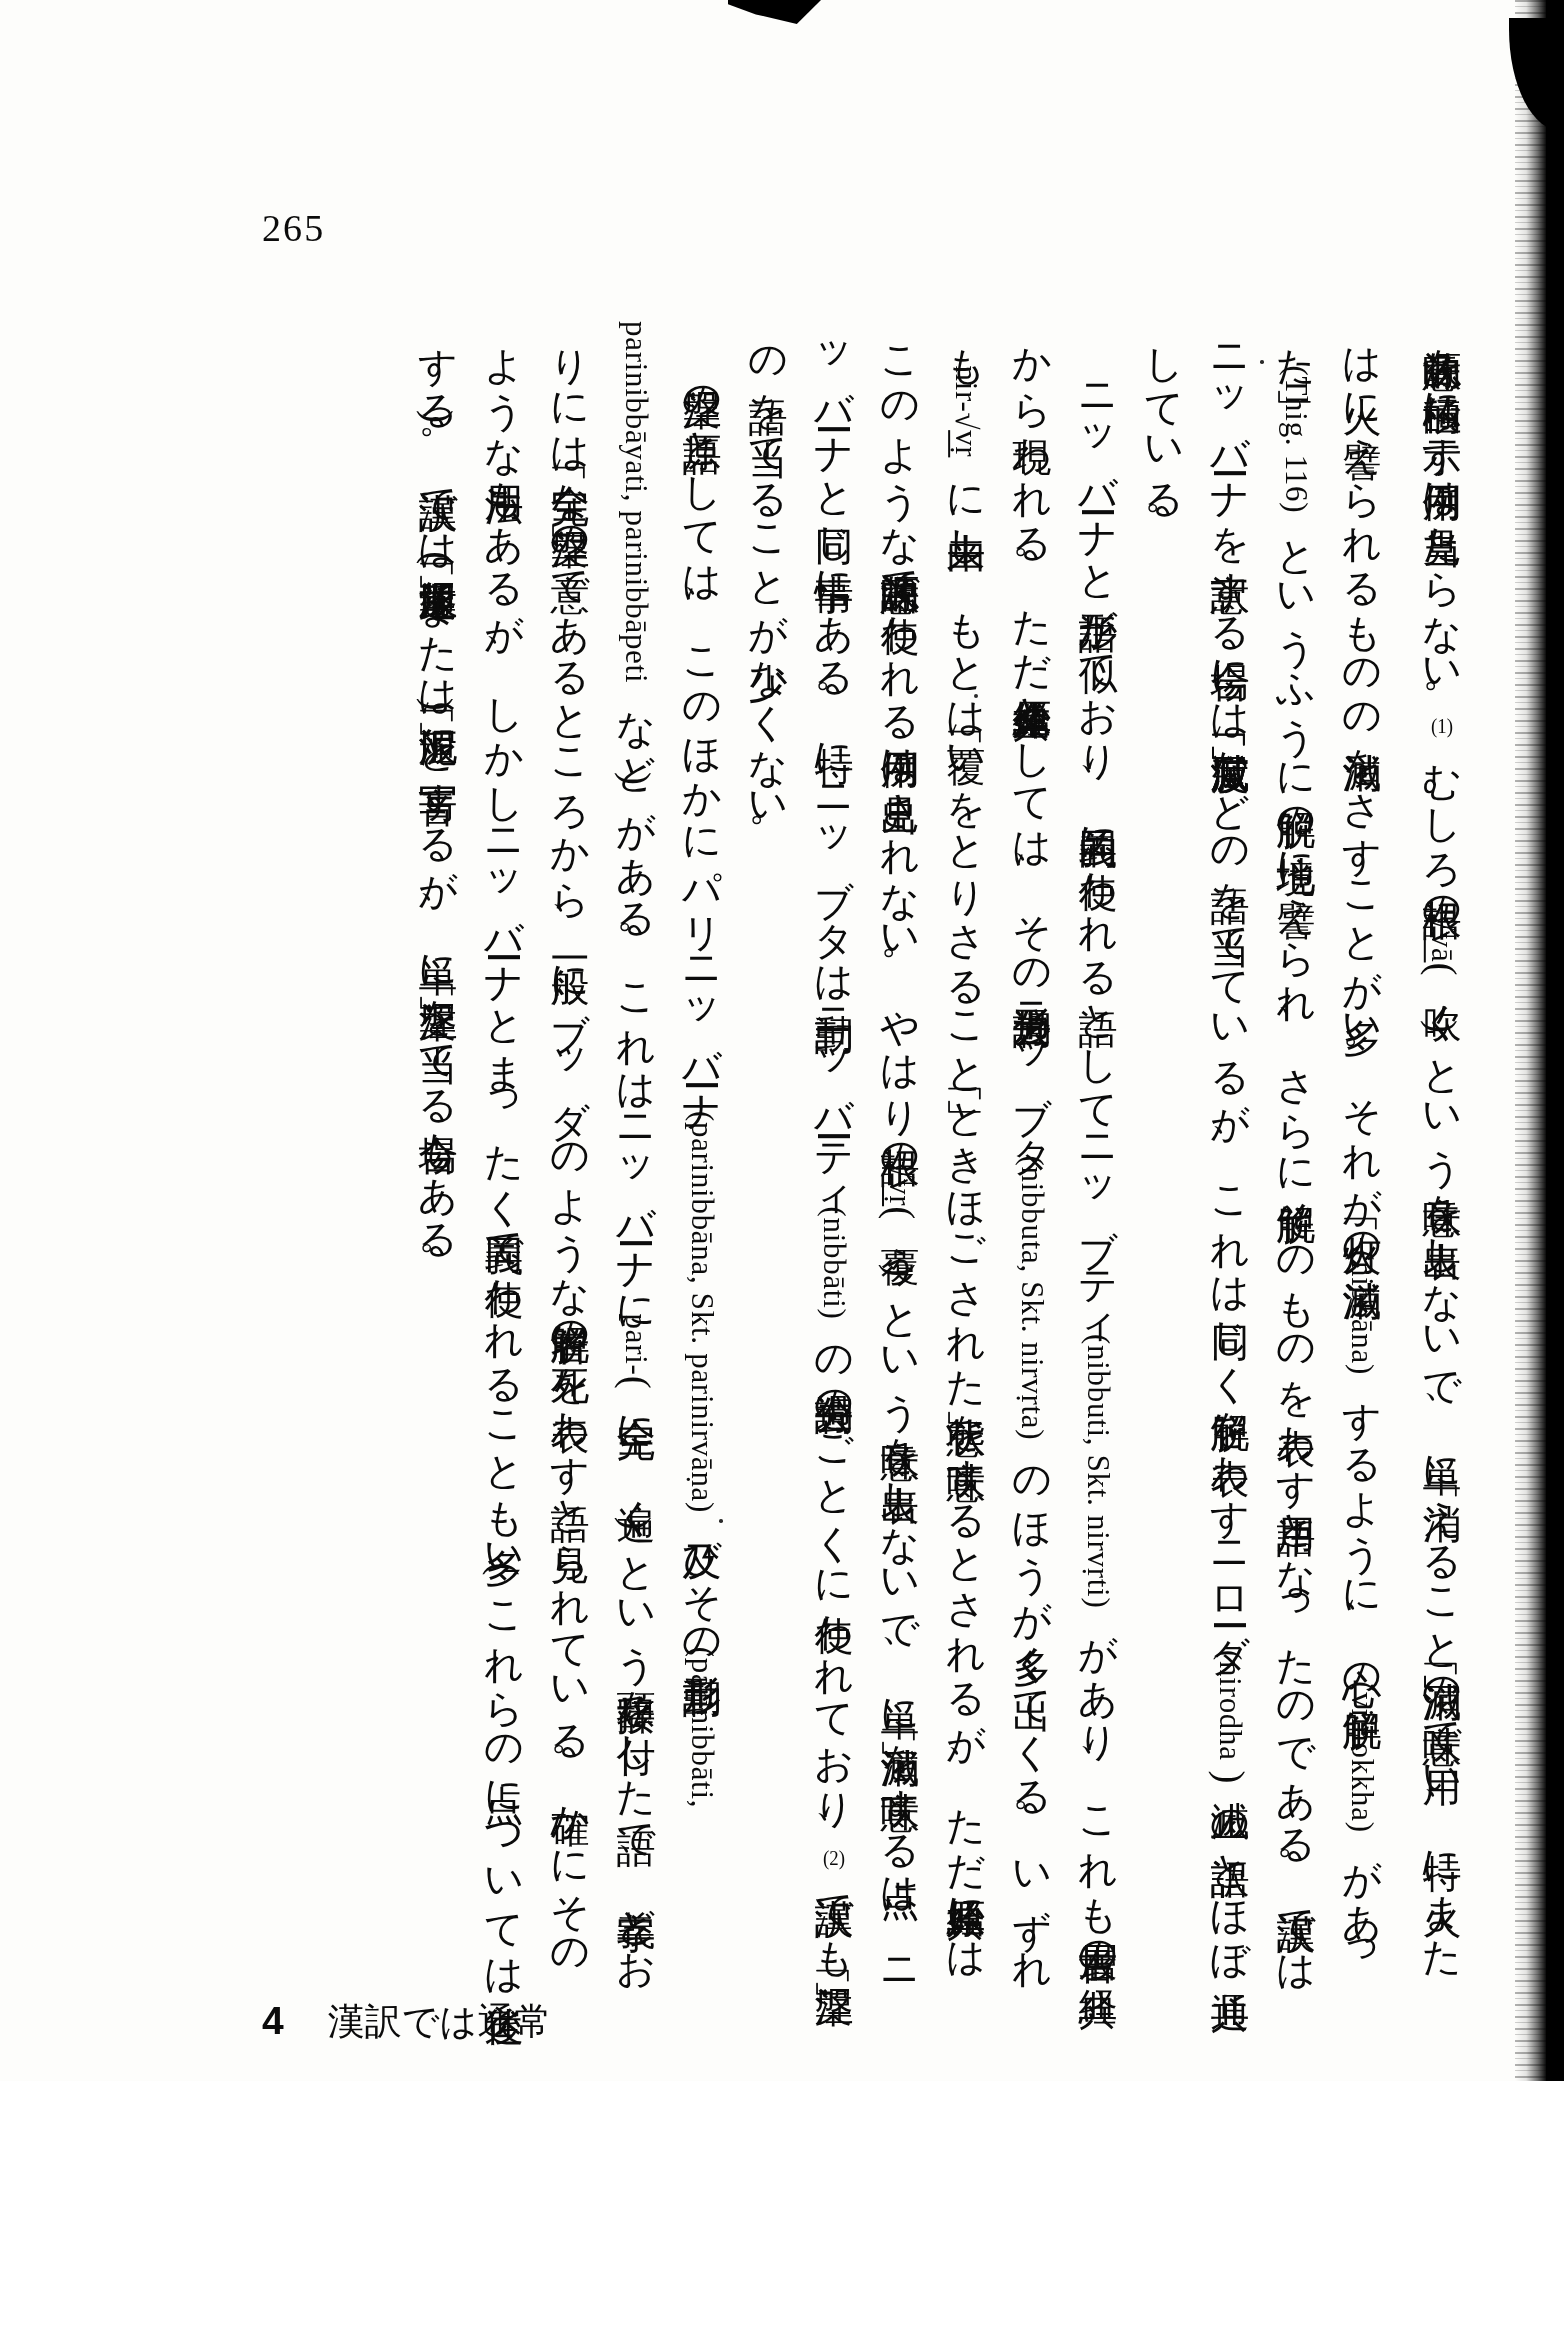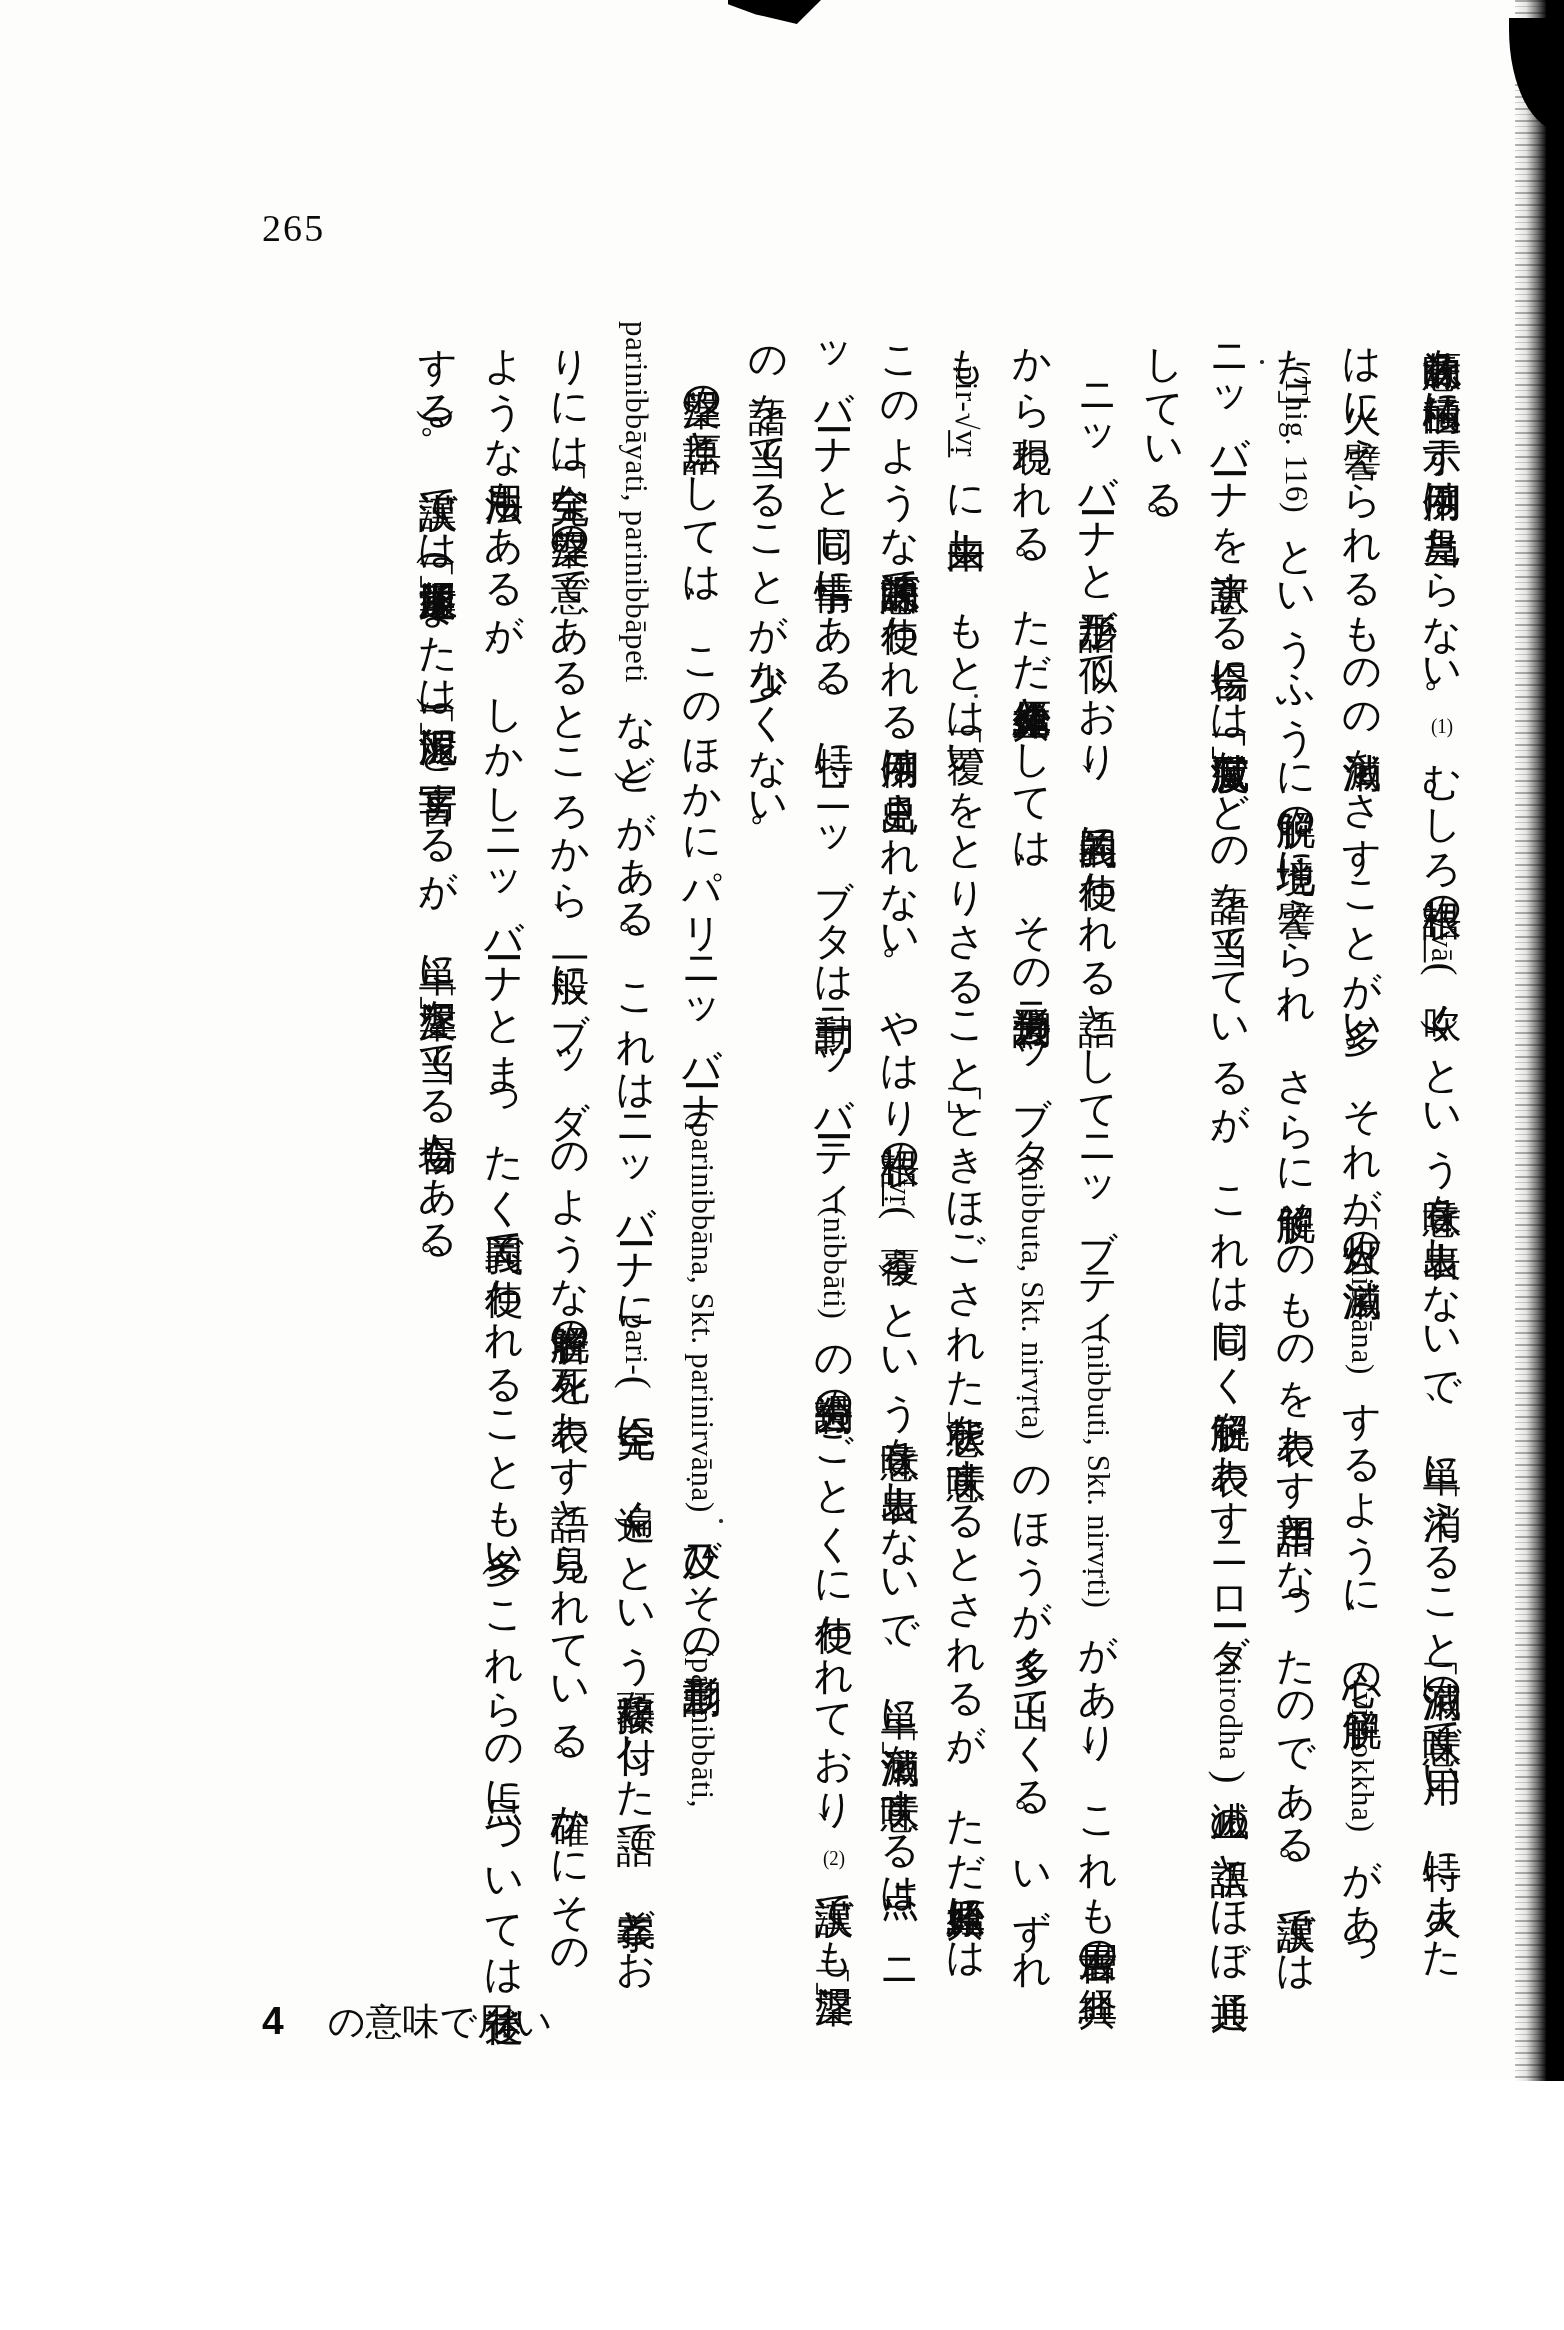--- a/index.html
+++ b/index.html
@@ -91,21 +91,21 @@
 
   <div class="page-number">265</div>
 
   <div class="text-block">
       <p class="para"><span class="seg jp">源的意味を積極的に示す用例は見当たらない。</span><span class="seg note">(1)</span><span class="seg jp">むしろ語根の</span><span class="seg latin">√</span><span class="seg latin-ov">vā</span><span class="seg jp">(吹く)という意味を表出しないで、単に「消えること」「消滅」の意味で用い、特に火または火に譬えられるものの消滅をさすことが多い。それが「灯火の</span><span class="seg emph">消滅</span><span class="seg latin">(nibbāna)</span><span class="seg jp">するように、心の</span><span class="seg emph">解脱</span><span class="seg latin">(vimokkha)</span><span class="seg jp">があった」</span><span class="seg latin">(Thig. 116)</span><span class="seg jp">というふうに解脱の境地に譬えられ、さらに解脱そのものを表わす用語となったのである。漢訳ではニッバーナを意訳する場合には「滅」「寂滅」「滅度」などの語を当てているが、これは同じく解脱を表わすニローダ</span><span class="seg latin">(nirodha</span><span class="seg jp"> 止滅)の訳語とほぼ共通している。</span></p>
       <p class="para indent"><span class="seg jp">ニッバーナと語形が似ており、同義的に使われる語としてニッブティ</span><span class="seg latin">(nibbuti, Skt. nirvṛti)</span><span class="seg jp">があり、これも最古層の経典から現われる。ただ原始経典全体としては、その過去分詞形ニッブタ</span><span class="seg latin">(nibbuta, Skt. nirvṛta)</span><span class="seg jp">のほうが多く出てくる。いずれも</span><span class="seg latin">nir-√</span><span class="seg latin-ov">vṛ</span><span class="seg jp">に由来し、もとは「覆いをとりさること」「ときほごされた状態」を意味するとされるが、ただ原始経典にはこのような語源的意味で使われる用例は見出されない。やはり語根の</span><span class="seg latin">√</span><span class="seg latin-ov">vṛ</span><span class="seg jp">(覆う)という意味を表出しないで、単に「消滅」を意味する点は、ニッバーナと同じ事情にある。特にニッブタは動詞ニッバーティ</span><span class="seg latin">(nibbāti)</span><span class="seg jp">の過去分詞のごとくに使われており、</span><span class="seg note">(2)</span><span class="seg jp">漢訳でも「涅槃」の語を当てることが少なくない。</span></p>
       <p class="para indent"><span class="seg jp">涅槃の原語としては、このほかにパリニッバーナ</span><span class="seg latin">(parinibbāna, Skt. parinirvāṇa)</span><span class="seg jp">及びその動詞形</span><span class="seg latin">(parinibbāti, parinibbāyati, parinibbāpeti</span><span class="seg jp">など)がある。これはニッバーナに</span><span class="seg latin">pari-</span><span class="seg jp">(完全に、遍く)という接頭辞を付した語で、字義どおりには「完全な涅槃」の意であるところから、一般にブッダのような解脱者の死を表わす語と見られている。確かにそのような用法もあるが、しかしニッバーナとまったく同義で使われることも多い(これらの点については後述する)。漢訳では通常「般涅槃」(または「般泥洹」)と音写するが、単に「涅槃」を当てる場合もある。</span></p>
     </div>
 
   <div class="footer">
-    <span class="chapter-number">4</span><span class="chapter-title">の意味で用い</span>
+    <span class="chapter-number">4</span><span class="chapter-title">漢訳では通常</span>
   </div>
 
   <div class="edge-fade"></div>
   <div class="edge-black"></div>
   <div class="corner-blob"></div>
   <div class="top-mark"></div>
   <div class="speck s1"></div>
   <div class="speck s2"></div>
   <div class="speck s3"></div>
 

